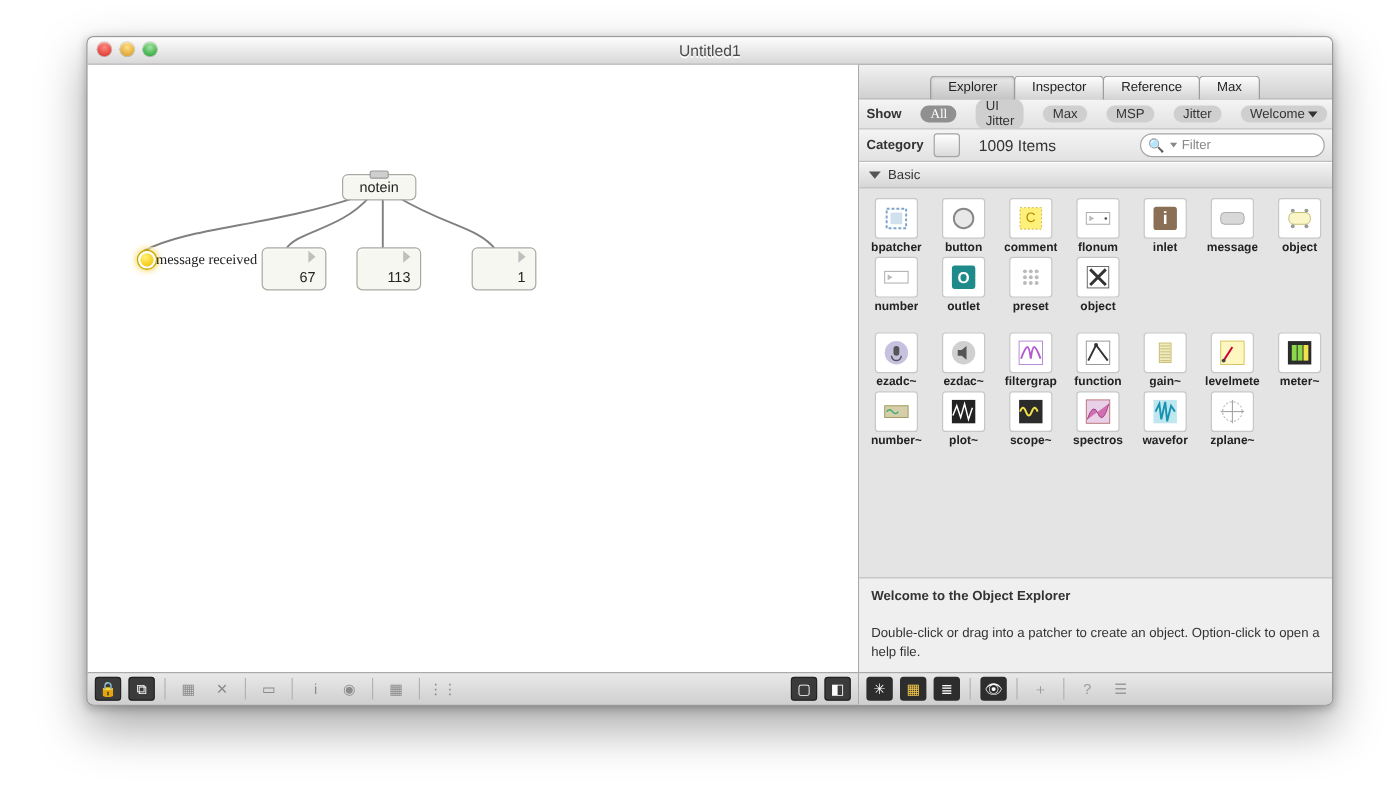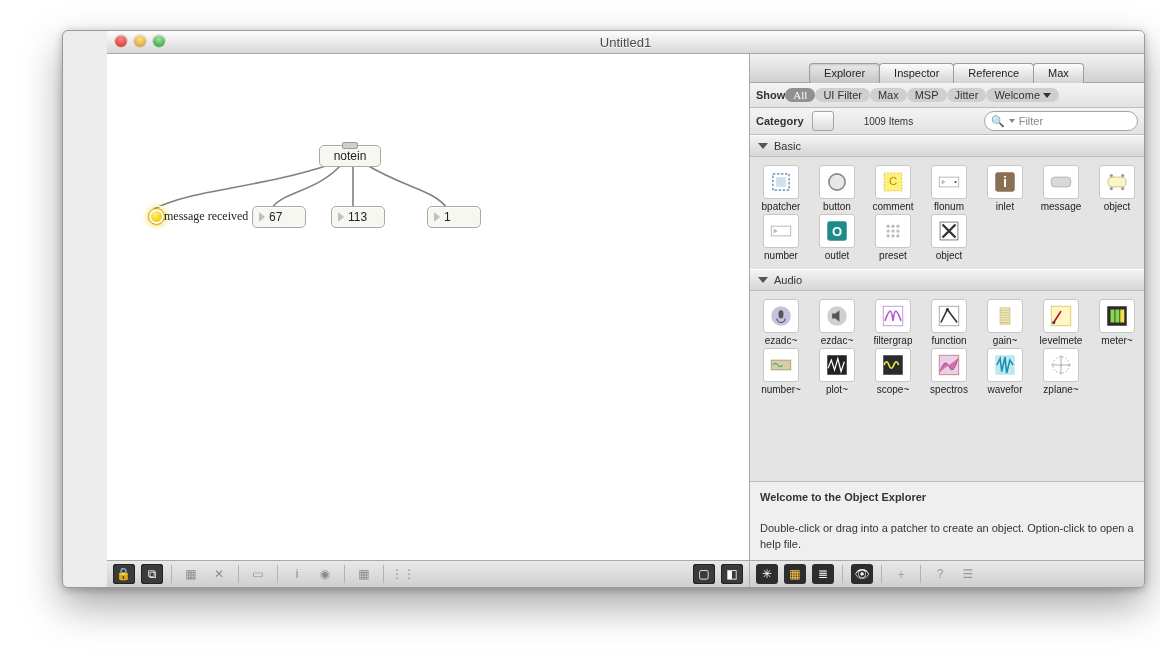--- a/index.html
+++ b/index.html
@@ -14,27 +14,27 @@
     --pill-bg:#cfcfcf;
     --pill-active:#909090;
     --section-grad-a:#f3f3f3;
     --section-grad-b:#d6d6d6;
     --obj-border:#9aa0a6;
     --cable:#808080;
   }
   html,body{margin:0;padding:0;font-family:"Lucida Grande","Helvetica Neue",Arial,sans-serif;font-size:12px;color:var(--text);background:#8a8a8a;}
   .stage{width:1160px;height:662px;position:relative;background:#fff;}
   .window{
-    position:absolute;left:62px;top:30px;width:1037px;height:556px;
+    position:absolute;left:72px;top:30px;width:1037px;height:556px;
     background:var(--win-bg);
     border-radius:6px;
     box-shadow:0 18px 40px rgba(0,0,0,.35),0 2px 8px rgba(0,0,0,.25);
     overflow:hidden;
     border:1px solid #9a9a9a;
-    display:flex;flex-direction:column;padding-left:44px;
+    display:flex;flex-direction:column;
   }
   
   .titlebar{
     height:22px;display:flex;align-items:center;justify-content:center;
     background:linear-gradient(#fdfdfd,#d8d8d8);
     border-bottom:1px solid #a9a9a9;
     position:relative;
   }
   .traffic{position:absolute;left:8px;top:4px;display:flex;gap:7px;}
   .tl{width:12px;height:12px;border-radius:50%;box-shadow:inset 0 1px 1px rgba(255,255,255,.6),0 0 0 .5px rgba(0,0,0,.25);}
@@ -44,27 +44,27 @@
   .title{font-size:13px;color:#4a4a4a;text-shadow:0 1px 0 #fff;}
   
   .body{flex:1;display:flex;min-height:0;}
   .left-pane{flex:1;display:flex;flex-direction:column;border-right:1px solid #a9a9a9;}
   .right-pane{width:394px;display:flex;flex-direction:column;background:var(--panel-bg);}
   .canvas{flex:1;background:var(--canvas-bg);position:relative;overflow:hidden;}
   .canvas svg.cables{position:absolute;inset:0;width:100%;height:100%;}
   
   .obj{
     position:absolute;background:#f7f7f2;border:1px solid #a9a9a4;border-radius:5px;
-    padding:2px 8px 2px 6px;font:12px/16px "Lucida Grande",Arial;display:flex;align-items:center;gap:4px;
+    padding:2px 8px 2px 6px;font:12px/16px "Lucida Grande",Arial;display:flex;align-items:flex-end;gap:4px;
     box-shadow:0 1px 0 #fff inset;
   }
   .obj .tri{width:0;height:0;border-top:5px solid transparent;border-bottom:5px solid transparent;border-left:6px solid #bfbfbf;}
   .notein{left:212px;top:91px;width:48px;justify-content:center;padding:2px 6px;}
   .inlet{position:absolute;top:-4px;left:50%;transform:translateX(-50%);width:14px;height:5px;background:#cfcfcf;border:1px solid #9b9b9b;border-radius:2px}
-  .numbox{min-width:38px;font:12px/16px "Lucida Grande",Arial;}
+  .numbox{min-width:38px;font:12px/16px "Lucida Grande",Arial;flex-direction:column;}
   .nb1{left:145px;top:152px;}
   .nb2{left:224px;top:152px;}
   .nb3{left:320px;top:152px;}
   .msgbox{left:37px;top:152px;width:105px;gap:6px;}
   .bang{width:15px;height:15px;border-radius:50%;background:radial-gradient(circle at 40% 35%,#fff27a,#f2c200 70%);border:1px solid #c7a600;box-shadow:0 0 0 2px #fff inset, 0 0 6px rgba(242,194,0,.9);}
   .comment{position:absolute;left:57px;top:154px;font:12px/16px "Lucida Grande";color:#222;background:transparent;border:none}
   
   .bottombar{
     height:26px;background:linear-gradient(#e9e9e9,#cfcfcf);
     border-top:1px solid #a9a9a9;display:flex;align-items:center;padding:0 6px;gap:6px;
@@ -79,48 +79,48 @@
     height:26px;background:linear-gradient(#f2f2f2,#d0d0d0);border-bottom:1px solid #a9a9a9;
     display:flex;align-items:flex-end;justify-content:center;gap:0;padding-top:2px;
   }
   .tab{
     padding:3px 14px 4px;border:1px solid #9d9d9d;border-bottom:none;background:linear-gradient(#fdfdfd,#d3d3d3);
     font-size:11px;color:#222;border-radius:4px 4px 0 0;margin-left:-1px;position:relative;top:1px;
   }
   .tab.active{background:linear-gradient(#eaeaea,#c4c4c4);box-shadow:inset 0 1px 2px rgba(0,0,0,.15);}
   
   .filterrow{
-    height:24px;border-bottom:1px solid #bdbdbd;display:flex;align-items:center;gap:0;padding:0 6px;
+    height:24px;border-bottom:1px solid #bdbdbd;display:flex;align-items:center;gap:16px;padding:0 6px;
     background:linear-gradient(#f4f4f4,#e2e2e2);
   }
   .lbl{font-weight:bold;font-size:11px;color:#333;}
   .pill{padding:1px 8px;border-radius:9px;background:var(--pill-bg);font-size:11px;color:#333;display:inline-flex;align-items:center;gap:3px;}
   .pill.active{background:var(--pill-active);color:#fff;font-family:Liberation Serif, serif;}
   .pill .tri-d{width:0;height:0;border-left:4px solid transparent;border-right:4px solid transparent;border-top:5px solid currentColor;}
   .catrow{
     height:26px;border-bottom:1px solid #bdbdbd;display:flex;align-items:center;gap:8px;padding:0 6px;
     background:linear-gradient(#f4f4f4,#e2e2e2);
   }
   .dropbtn{width:20px;height:18px;border:1px solid #a5a5a5;border-radius:3px;background:linear-gradient(#fff,#dadada);display:flex;align-items:center;justify-content:center;}
   .dropbtn .tri-d{border-top-color:#555;}
-  .count{font-size:10px;color:#333;margin-left:22px;}
+  .count{font-size:13px;color:#333;margin-left:8px;}
   .search{flex:0 0 140px;margin-left:auto;height:18px;border:1px solid #a5a5a5;border-radius:10px;background:#fff;display:flex;align-items:center;gap:4px;padding:0 6px;font-size:11px;color:#888;}
   .search .mag{font-size:11px;}
   .search .tri-d{border-top-color:#888;width:0;height:0;border-left:3px solid transparent;border-right:3px solid transparent;border-top:4px solid #888;}
   
   .section-h{
     height:20px;background:linear-gradient(var(--section-grad-a),var(--section-grad-b));
     border-top:1px solid #fff;border-bottom:1px solid #bdbdbd;display:flex;align-items:center;gap:6px;padding:0 8px;
     font-weight:normal;color:#333;font-size:11px;
   }
   .section-h .disc{width:0;height:0;border-left:5px solid transparent;border-right:5px solid transparent;border-top:6px solid #555;}
   .palette{padding:8px 4px;display:grid;grid-template-columns:repeat(7,54px);gap:2px 2px;justify-content:start;}
   .pi{width:54px;display:flex;flex-direction:column;align-items:center;gap:2px;}
   .pi .ic{width:34px;height:32px;border:1px solid #c7c7c7;border-radius:3px;background:#fff;display:flex;align-items:center;justify-content:center;font-size:16px;}
-  .pi .cap{font-size:10px;color:#222;max-width:54px;overflow:hidden;white-space:nowrap;text-align:center;}
+  .pi .cap{font-size:10px;color:#222;max-width:54px;overflow:hidden;white-space:nowrap;text-align:center;font-weight:bold;}
   .help{
     border-top:1px solid #bdbdbd;background:#efefef;padding:8px 10px;font-size:11px;color:#333;line-height:1.4;flex:0 0 auto;
   }
   .help b{font-weight:bold;}
   .right-bottom{
     height:26px;background:linear-gradient(#e9e9e9,#cfcfcf);border-top:1px solid #a9a9a9;
     display:flex;align-items:center;gap:6px;padding:0 6px;
   }
   .rbt{width:22px;height:20px;border-radius:3px;display:flex;align-items:center;justify-content:center;color:#444;}
   .rbt.dark{background:#2d2d2d;color:#fff;}
@@ -206,21 +206,21 @@
         <div class="tabs">
           <div class="tab active">Explorer</div>
           <div class="tab">Inspector</div>
           <div class="tab">Reference</div>
           <div class="tab">Max</div>
         </div>
 
         <div class="filterrow">
           <span class="lbl">Show</span>
           <span class="pill active">All</span>
-          <span class="pill">UI Filter</span>
+          <span class="pill">UI Jitter</span>
           <span class="pill">Max</span>
           <span class="pill">MSP</span>
           <span class="pill">Jitter</span>
           <span class="pill">
               <span>Welcome</span>
               <span class="tri-d"></span>
             </span>
         </div>
 
         <div class="catrow">
@@ -347,24 +347,20 @@
                 <div class="ic">
                   <svg viewBox="0 0 32 32">
                     <rect x="5" y="5" width="22" height="22" fill="#fff" stroke="#666"></rect>
                     <path d="M8 8 L24 24 M24 8 L8 24" stroke="#333" stroke-width="3"></path>
                   </svg>
                 </div>
                 <div class="cap">object</div>
               </div>
             </div>
 
-          <div class="section-h">
-            <span class="disc"></span>
-            <span>Audio</span>
-          </div>
           <div class="palette" id="palette-audio">
               <div class="pi">
                 <div class="ic">
                   <svg viewBox="0 0 32 32">
                     <circle cx="16" cy="16" r="12" fill="#c7c1e0"></circle>
                     <rect x="13" y="9" width="6" height="10" rx="3" fill="#555"></rect>
                     <path d="M11 19 a5 5 0 0 0 10 0" fill="none" stroke="#555" stroke-width="1.5"></path>
                   </svg>
                 </div>
                 <div class="cap">ezadc~</div>

